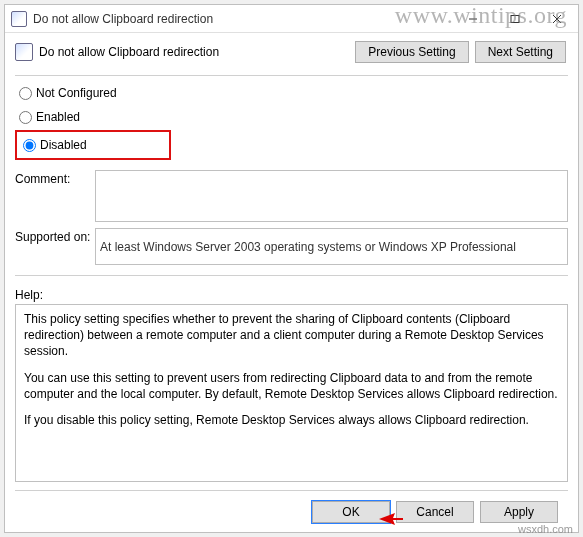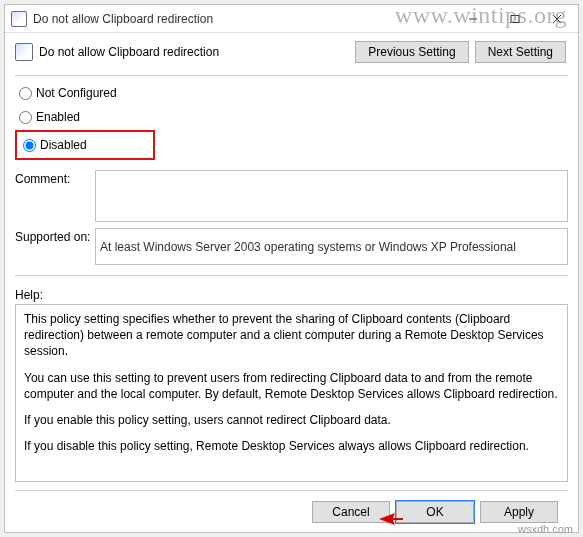--- a/index.html
+++ b/index.html
@@ -85,21 +85,21 @@
   .radio-line {
     display: flex; align-items: center;
     height: 22px;
     padding: 0 2px;
     margin-bottom: 2px;
   }
   .radio-line input[type=radio] { margin: 0 4px 0 2px; }
   .radio-disabled-box {
     border: 2px solid #d11;
     padding: 2px 2px;
-    width: 140px;
+    width: 156px;
   }
   .fields { flex: 1; }
   .field-row { display: flex; align-items: flex-start; margin-bottom: 6px; }
   .field-label { width: 80px; padding-top: 2px; }
   .textarea-small {
     flex: 1;
     height: 52px;
     border: 1px solid #c0c0c0;
     background: #fff;
     font: inherit;
@@ -250,29 +250,28 @@
     </div>
 
     <div class="divider"></div>
 
     <div class="lower">
       <div class="col">
         <div class="col-label">Help:</div>
         <div class="panel sb" id="help-panel">
             <p>This policy setting specifies whether to prevent the sharing of Clipboard contents (Clipboard redirection) between a remote computer and a client computer during a Remote Desktop Services session.</p>
             <p>You can use this setting to prevent users from redirecting Clipboard data to and from the remote computer and the local computer. By default, Remote Desktop Services allows Clipboard redirection.</p>
-            <p>If you enable this policy setting, users cannot redirect Clipboard data.</p>
             <p>If you disable this policy setting, Remote Desktop Services always allows Clipboard redirection.</p>
           </div>
       </div>
     </div>
 
     <div class="footer">
+      <button class="std primary">OK</button>
       <button class="std">Cancel</button>
-      <button class="std primary">OK</button>
       <button class="std">Apply</button>
     </div>
 
   </div>
 </div>
 
 <svg class="arrow" viewBox="0 0 24 16">
   <polygon points="0,8 16,2 14,7 24,7 24,9 14,9 16,14" fill="#d00"></polygon>
 </svg>
 

